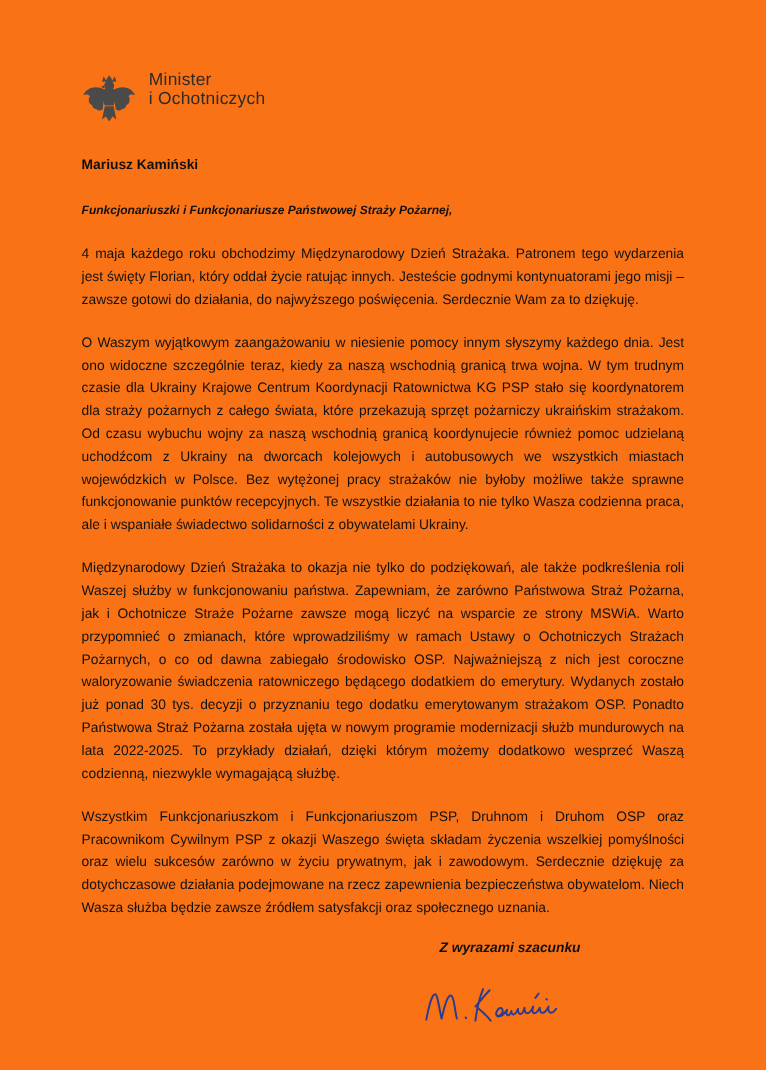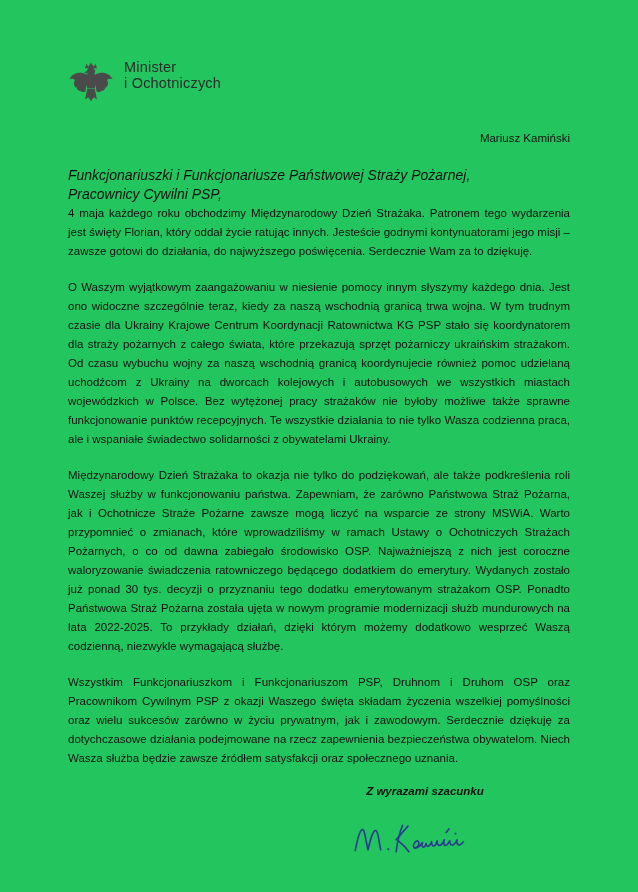--- a/index.html
+++ b/index.html
@@ -6,21 +6,21 @@
     margin: 0;
     padding: 0;
     background: #ffffff;
     font-family: "Liberation Sans", sans-serif;
     color: #111111;
   }
   .page {
     position: relative;
     width: 638px;
     height: 892px;
-    background: #22c55e;
+    background: #f97316;
     box-sizing: border-box;
     padding: 58px 68px 0 68px;
     overflow: hidden;
   }
   
   .letterhead {
     display: flex;
     align-items: flex-start;
     gap: 10px;
     margin-bottom: 26px;
@@ -32,29 +32,29 @@
   }
   .ministry-name {
     font-size: 14.5px;
     line-height: 16px;
     color: #2b2b2b;
     letter-spacing: 0.2px;
     padding-top: 1px;
   }
   .author-name {
     font-size: 11.5px;
-    font-weight: normal;
+    font-weight: bold;
     margin-bottom: 22px;
-    text-align: right;
   }
   .salutation {
-    font-size: 14px;
-    font-weight: normal;
+    font-size: 10px;
+    font-weight: bold;
     font-style: italic;
     line-height: 19px;
+    margin-bottom: 18px;
   }
   .body-text p {
     font-size: 11.5px;
     line-height: 19px;
     text-align: justify;
     margin: 0 0 17px 0;
   }
   .closing-block {
     width: 290px;
     margin-left: 212px;
@@ -96,21 +96,20 @@
     <div class="ministry-name">
       <div>Minister</div>
       <div>i Ochotniczych</div>
     </div>
   </div>
 
   <div class="author-name">Mariusz Kamiński</div>
 
   <div class="salutation">
     <div>Funkcjonariuszki i Funkcjonariusze Państwowej Straży Pożarnej,</div>
-    <div>Pracownicy Cywilni PSP,</div>
   </div>
 
   <div class="body-text">
     <p>4 maja każdego roku obchodzimy Międzynarodowy Dzień Strażaka. Patronem tego wydarzenia jest święty Florian, który oddał życie ratując innych. Jesteście godnymi kontynuatorami jego misji – zawsze gotowi do działania, do najwyższego poświęcenia. Serdecznie Wam za to dziękuję.</p>
     <p>O Waszym wyjątkowym zaangażowaniu w niesienie pomocy innym słyszymy każdego dnia. Jest ono widoczne szczególnie teraz, kiedy za naszą wschodnią granicą trwa wojna. W tym trudnym czasie dla Ukrainy Krajowe Centrum Koordynacji Ratownictwa KG PSP stało się koordynatorem dla straży pożarnych z całego świata, które przekazują sprzęt pożarniczy ukraińskim strażakom. Od czasu wybuchu wojny za naszą wschodnią granicą koordynujecie również pomoc udzielaną uchodźcom z Ukrainy na dworcach kolejowych i autobusowych we wszystkich miastach wojewódzkich w Polsce. Bez wytężonej pracy strażaków nie byłoby możliwe także sprawne funkcjonowanie punktów recepcyjnych. Te wszystkie działania to nie tylko Wasza codzienna praca, ale i wspaniałe świadectwo solidarności z obywatelami Ukrainy.</p>
     <p>Międzynarodowy Dzień Strażaka to okazja nie tylko do podziękowań, ale także podkreślenia roli Waszej służby w funkcjonowaniu państwa. Zapewniam, że zarówno Państwowa Straż Pożarna, jak i Ochotnicze Straże Pożarne zawsze mogą liczyć na wsparcie ze strony MSWiA. Warto przypomnieć o zmianach, które wprowadziliśmy w ramach Ustawy o Ochotniczych Strażach Pożarnych, o co od dawna zabiegało środowisko OSP. Najważniejszą z nich jest coroczne waloryzowanie świadczenia ratowniczego będącego dodatkiem do emerytury. Wydanych zostało już ponad 30 tys. decyzji o przyznaniu tego dodatku emerytowanym strażakom OSP. Ponadto Państwowa Straż Pożarna została ujęta w nowym programie modernizacji służb mundurowych na lata 2022-2025. To przykłady działań, dzięki którym możemy dodatkowo wesprzeć Waszą codzienną, niezwykle wymagającą służbę.</p>
     <p>Wszystkim Funkcjonariuszkom i Funkcjonariuszom PSP, Druhnom i Druhom OSP oraz Pracownikom Cywilnym PSP z okazji Waszego święta składam życzenia wszelkiej pomyślności oraz wielu sukcesów zarówno w życiu prywatnym, jak i zawodowym. Serdecznie dziękuję za dotychczasowe działania podejmowane na rzecz zapewnienia bezpieczeństwa obywatelom. Niech Wasza służba będzie zawsze źródłem satysfakcji oraz społecznego uznania.</p>
   </div>
 
   <div class="closing-block">

